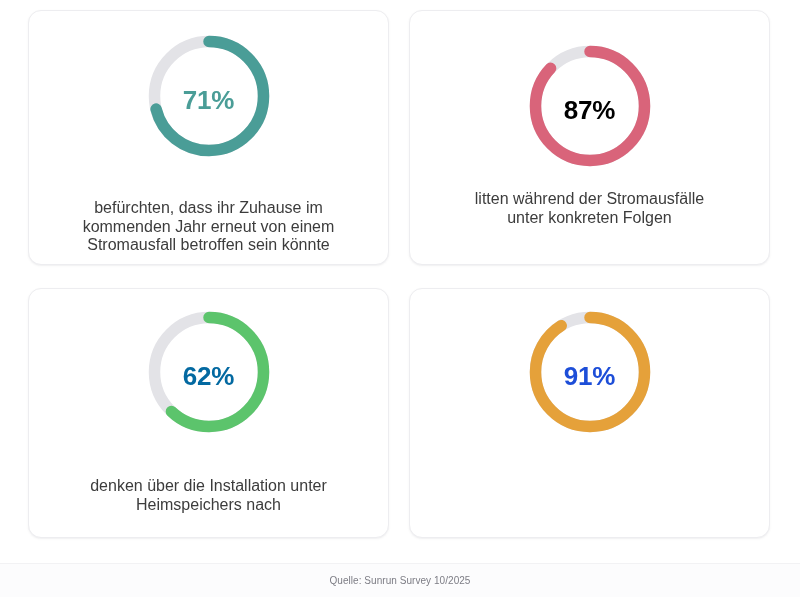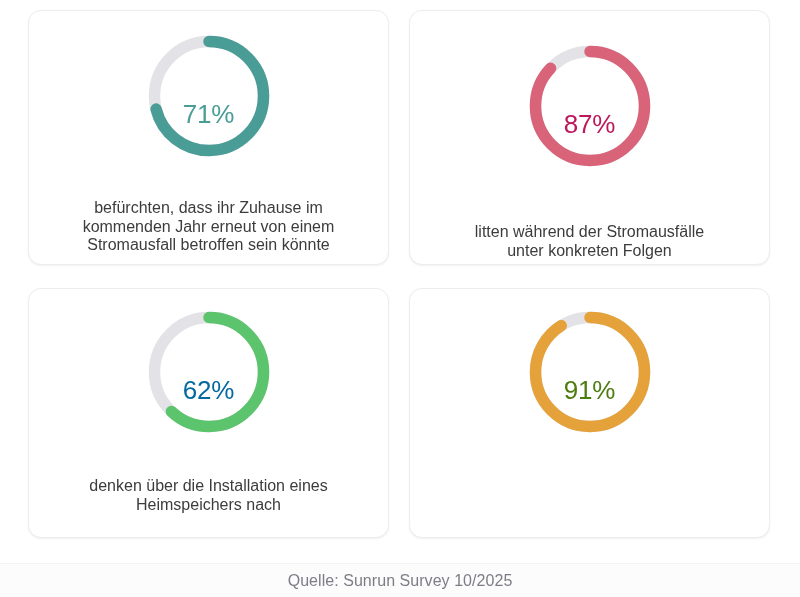--- a/index.html
+++ b/index.html
@@ -71,59 +71,59 @@
   }
   .donut-value {
     fill: none;
     stroke-width: 11.5;
     stroke-linecap: round;
   }
 
   .donut-label {
     position: absolute;
     left: 0;
-    top: 18px;
+    top: 4px;
     width: 122px;
     height: 122px;
     display: flex;
     align-items: center;
     justify-content: center;
     font-size: 26px;
-    font-weight: 400;
+    font-weight: 700;
     letter-spacing: -0.2px;
     text-align: right;
   }
 
   .caption {
     width: 268px;
     text-align: center;
     font-size: 16px;
     line-height: 18.5px;
     color: #3c3c3c;
     font-weight: 400;
   }
   .card--c1 .caption { margin-top: 42px; }
-  .card--c2 .caption { margin-top: 56px; }
+  .card--c2 .caption { margin-top: 23px; }
   .card--c3 .caption { margin-top: 44px; }
   .card--c4 .caption { margin-top: 38px; width: 262px; }
 
   .footer {
     position: absolute;
     left: 0;
     top: 563px;
     width: 800px;
     height: 34px;
     border-top: 1px solid #f2f2f4;
     background: #fcfcfd;
     display: flex;
     align-items: center;
     justify-content: center;
   }
   .footer-text {
-    font-size: 16px;
+    font-size: 10px;
     color: #7d7d85;
     letter-spacing: 0.05px;
   }
 </style>
 </head>
 <body>
 
 <div class="page">
 
   <div class="grid">
@@ -138,43 +138,43 @@
       </div>
       <div class="caption">befürchten, dass ihr Zuhause im kommenden Jahr erneut von einem Stromausfall betroffen sein könnte</div>
     </div>
 
     <div class="card card--c2">
       <div class="donut-wrap">
         <svg class="donut-svg" viewBox="0 0 122 122">
           <circle class="donut-track" cx="61" cy="61" r="54.5" stroke="#e3e3e7"></circle>
           <circle class="donut-value" cx="61" cy="61" r="54.5" stroke="#D9647A" stroke-dasharray="297.9172313399201 44.516367901367346" stroke-dashoffset="0"></circle>
         </svg>
-        <div class="donut-label" style="color: #be185d;">87%</div>
+        <div class="donut-label" style="color: #000000;">87%</div>
       </div>
       <div class="caption">litten während der Stromausfälle unter konkreten Folgen</div>
     </div>
 
     <div class="card card--c3">
       <div class="donut-wrap">
         <svg class="donut-svg" viewBox="0 0 122 122">
           <circle class="donut-track" cx="61" cy="61" r="54.5" stroke="#e3e3e7"></circle>
           <circle class="donut-value" cx="61" cy="61" r="54.5" stroke="#5CC46C" stroke-dasharray="212.3088315295982 130.12476771168923" stroke-dashoffset="0"></circle>
         </svg>
         <div class="donut-label" style="color: #0369a1;">62%</div>
       </div>
-      <div class="caption">denken über die Installation eines Heimspeichers nach</div>
+      <div class="caption">denken über die Installation unter Heimspeichers nach</div>
     </div>
 
     <div class="card card--c4">
       <div class="donut-wrap">
         <svg class="donut-svg" viewBox="0 0 122 122">
           <circle class="donut-track" cx="61" cy="61" r="54.5" stroke="#e3e3e7"></circle>
           <circle class="donut-value" cx="61" cy="61" r="54.5" stroke="#E5A13A" stroke-dasharray="311.6145753095716 30.819023931715833" stroke-dashoffset="0"></circle>
         </svg>
-        <div class="donut-label" style="color: #4d7c0f;">91%</div>
+        <div class="donut-label" style="color: #1d4ed8;">91%</div>
       </div>
     </div>
 
   </div>
 
   <div class="footer">
     <span class="footer-text">Quelle: Sunrun Survey 10/2025</span>
   </div>
 
 </div>

